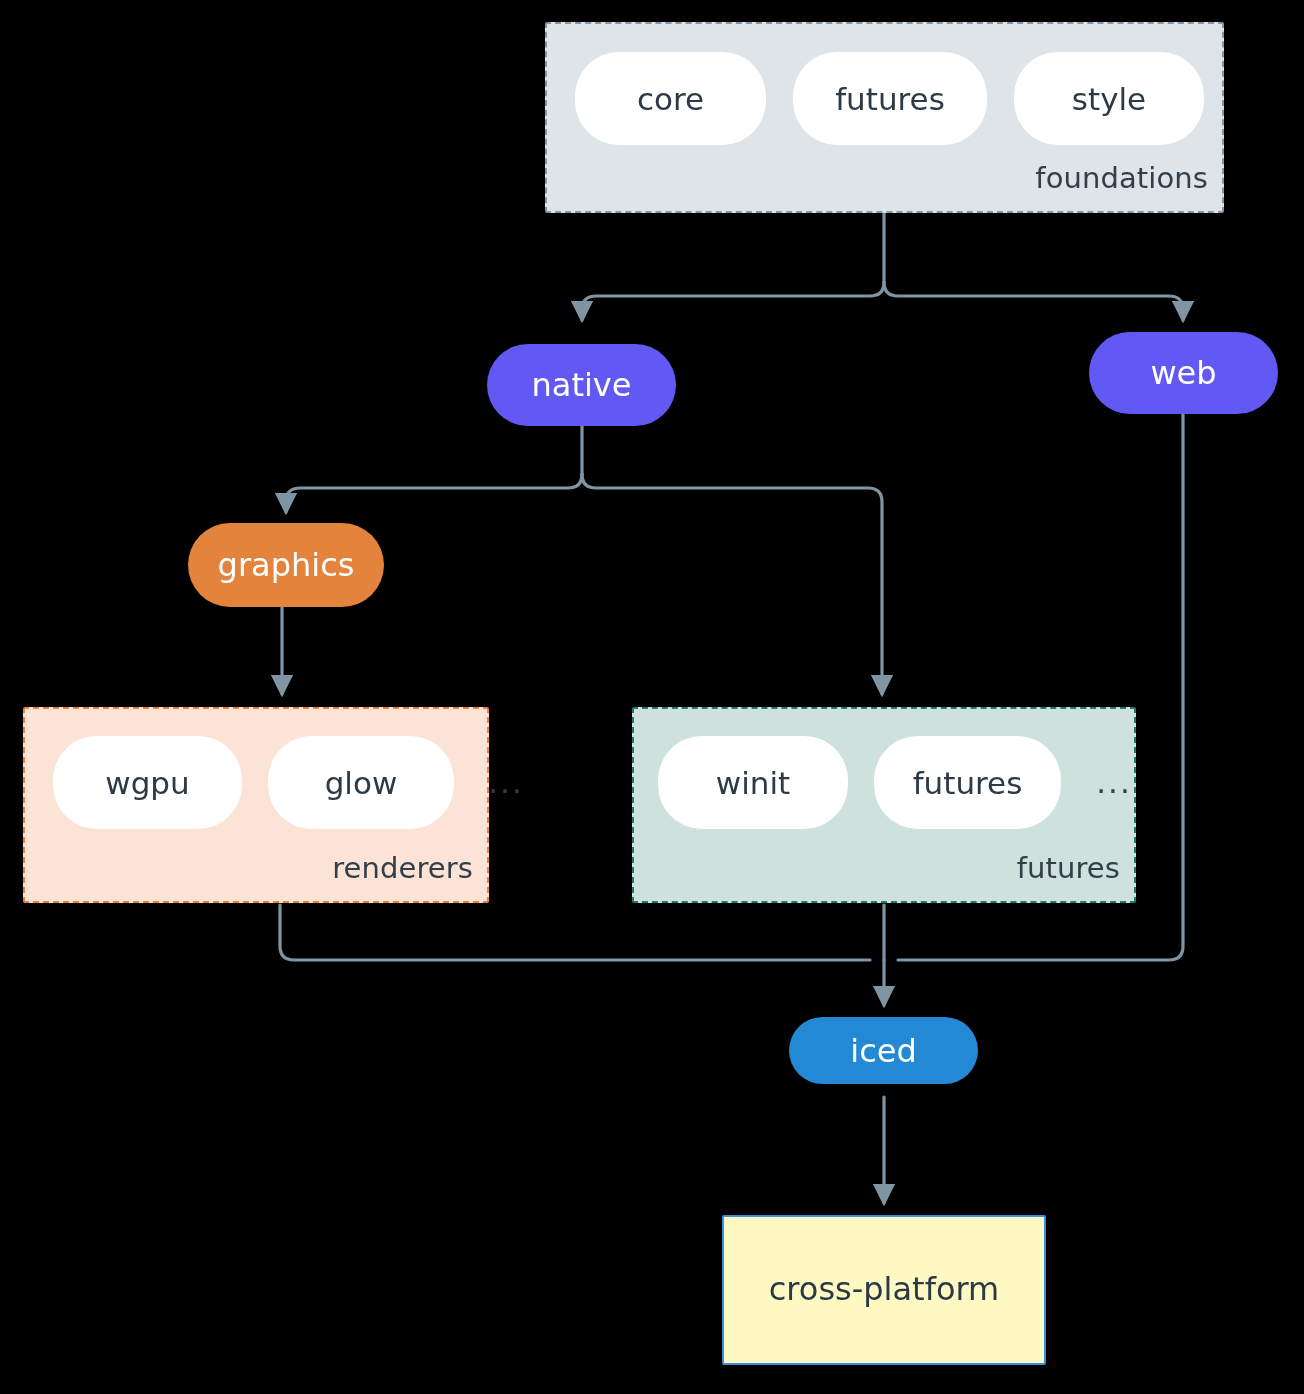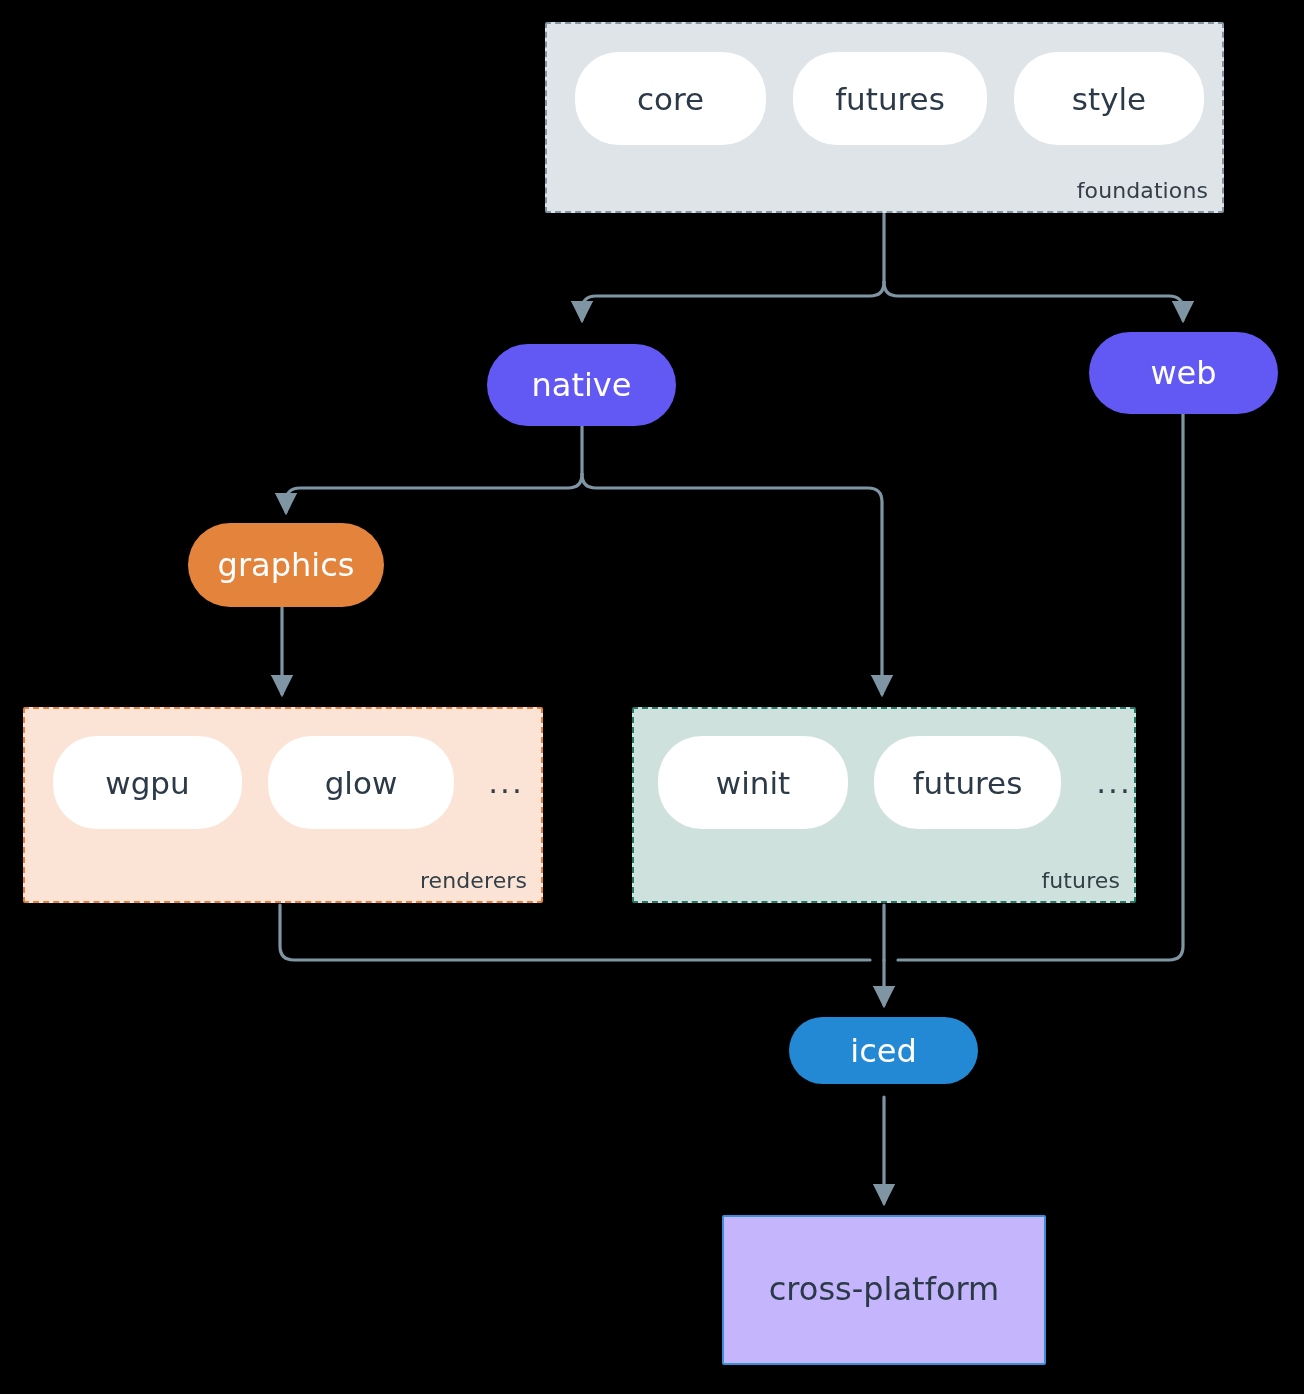--- a/index.html
+++ b/index.html
@@ -29,22 +29,22 @@
     align-items: center;
     justify-content: center;
   }
   
   .cluster {
     display: block;
   }
   .cluster .cluster-label {
     position: absolute;
     right: 14px;
-    bottom: 8px;
-    font-size: 22px;
+    bottom: 16px;
+    font-size: 29px;
     color: #333f48;
     letter-spacing: .1px;
     white-space: nowrap;
   }
   .cluster .pill-row {
     position: absolute;
     left: 0; top: 0;
     display: flex;
     align-items: center;
   }
@@ -78,21 +78,21 @@
   }
   #cluster-foundations .pill-row { left: 28px; top: 28px; gap: 27px; }
   #cluster-foundations .pill { height: 93px; }
   #pill-core    { width: 191px; }
   #pill-futures { width: 194px; }
   #pill-style   { width: 190px; }
 
   
   #cluster-renderers {
     left: 23px; top: 707px;
-    width: 520px; height: 196px;
+    width: 466px; height: 196px;
     background: #fbe4d6;
     border: 2px dashed #e3833c;
     border-radius: 2px;
   }
   #cluster-renderers .pill-row { left: 28px; top: 27px; gap: 26px; }
   #cluster-renderers .pill { height: 93px; }
   #pill-wgpu { width: 189px; }
   #pill-glow { width: 186px; }
   #cluster-renderers .ellipsis { width: 52px; height: 93px; }
 
@@ -119,21 +119,21 @@
   }
   #node-native { left: 487px; top: 344px; width: 189px; height: 82px; background: #6259f5; }
   #node-web    { left: 1089px; top: 332px; width: 189px; height: 82px; background: #6259f5; }
   #node-graphics { left: 188px; top: 523px; width: 196px; height: 84px; background: #e3833c; }
   #node-iced   { left: 789px; top: 1017px; width: 189px; height: 67px; background: #2489d4; }
 
   
   #node-application {
     left: 722px; top: 1215px;
     width: 324px; height: 150px;
-    background: #c4b5fd;
+    background: #fef9c3;
     border: 2px solid #3b8fd8;
     border-radius: 2px;
     color: #2c3a47;
     font-size: 32px;
     line-height: 1.35;
     text-align: center;
     flex-direction: row;
   }
   #node-application span { display: block; white-space: nowrap; }
 </style>

